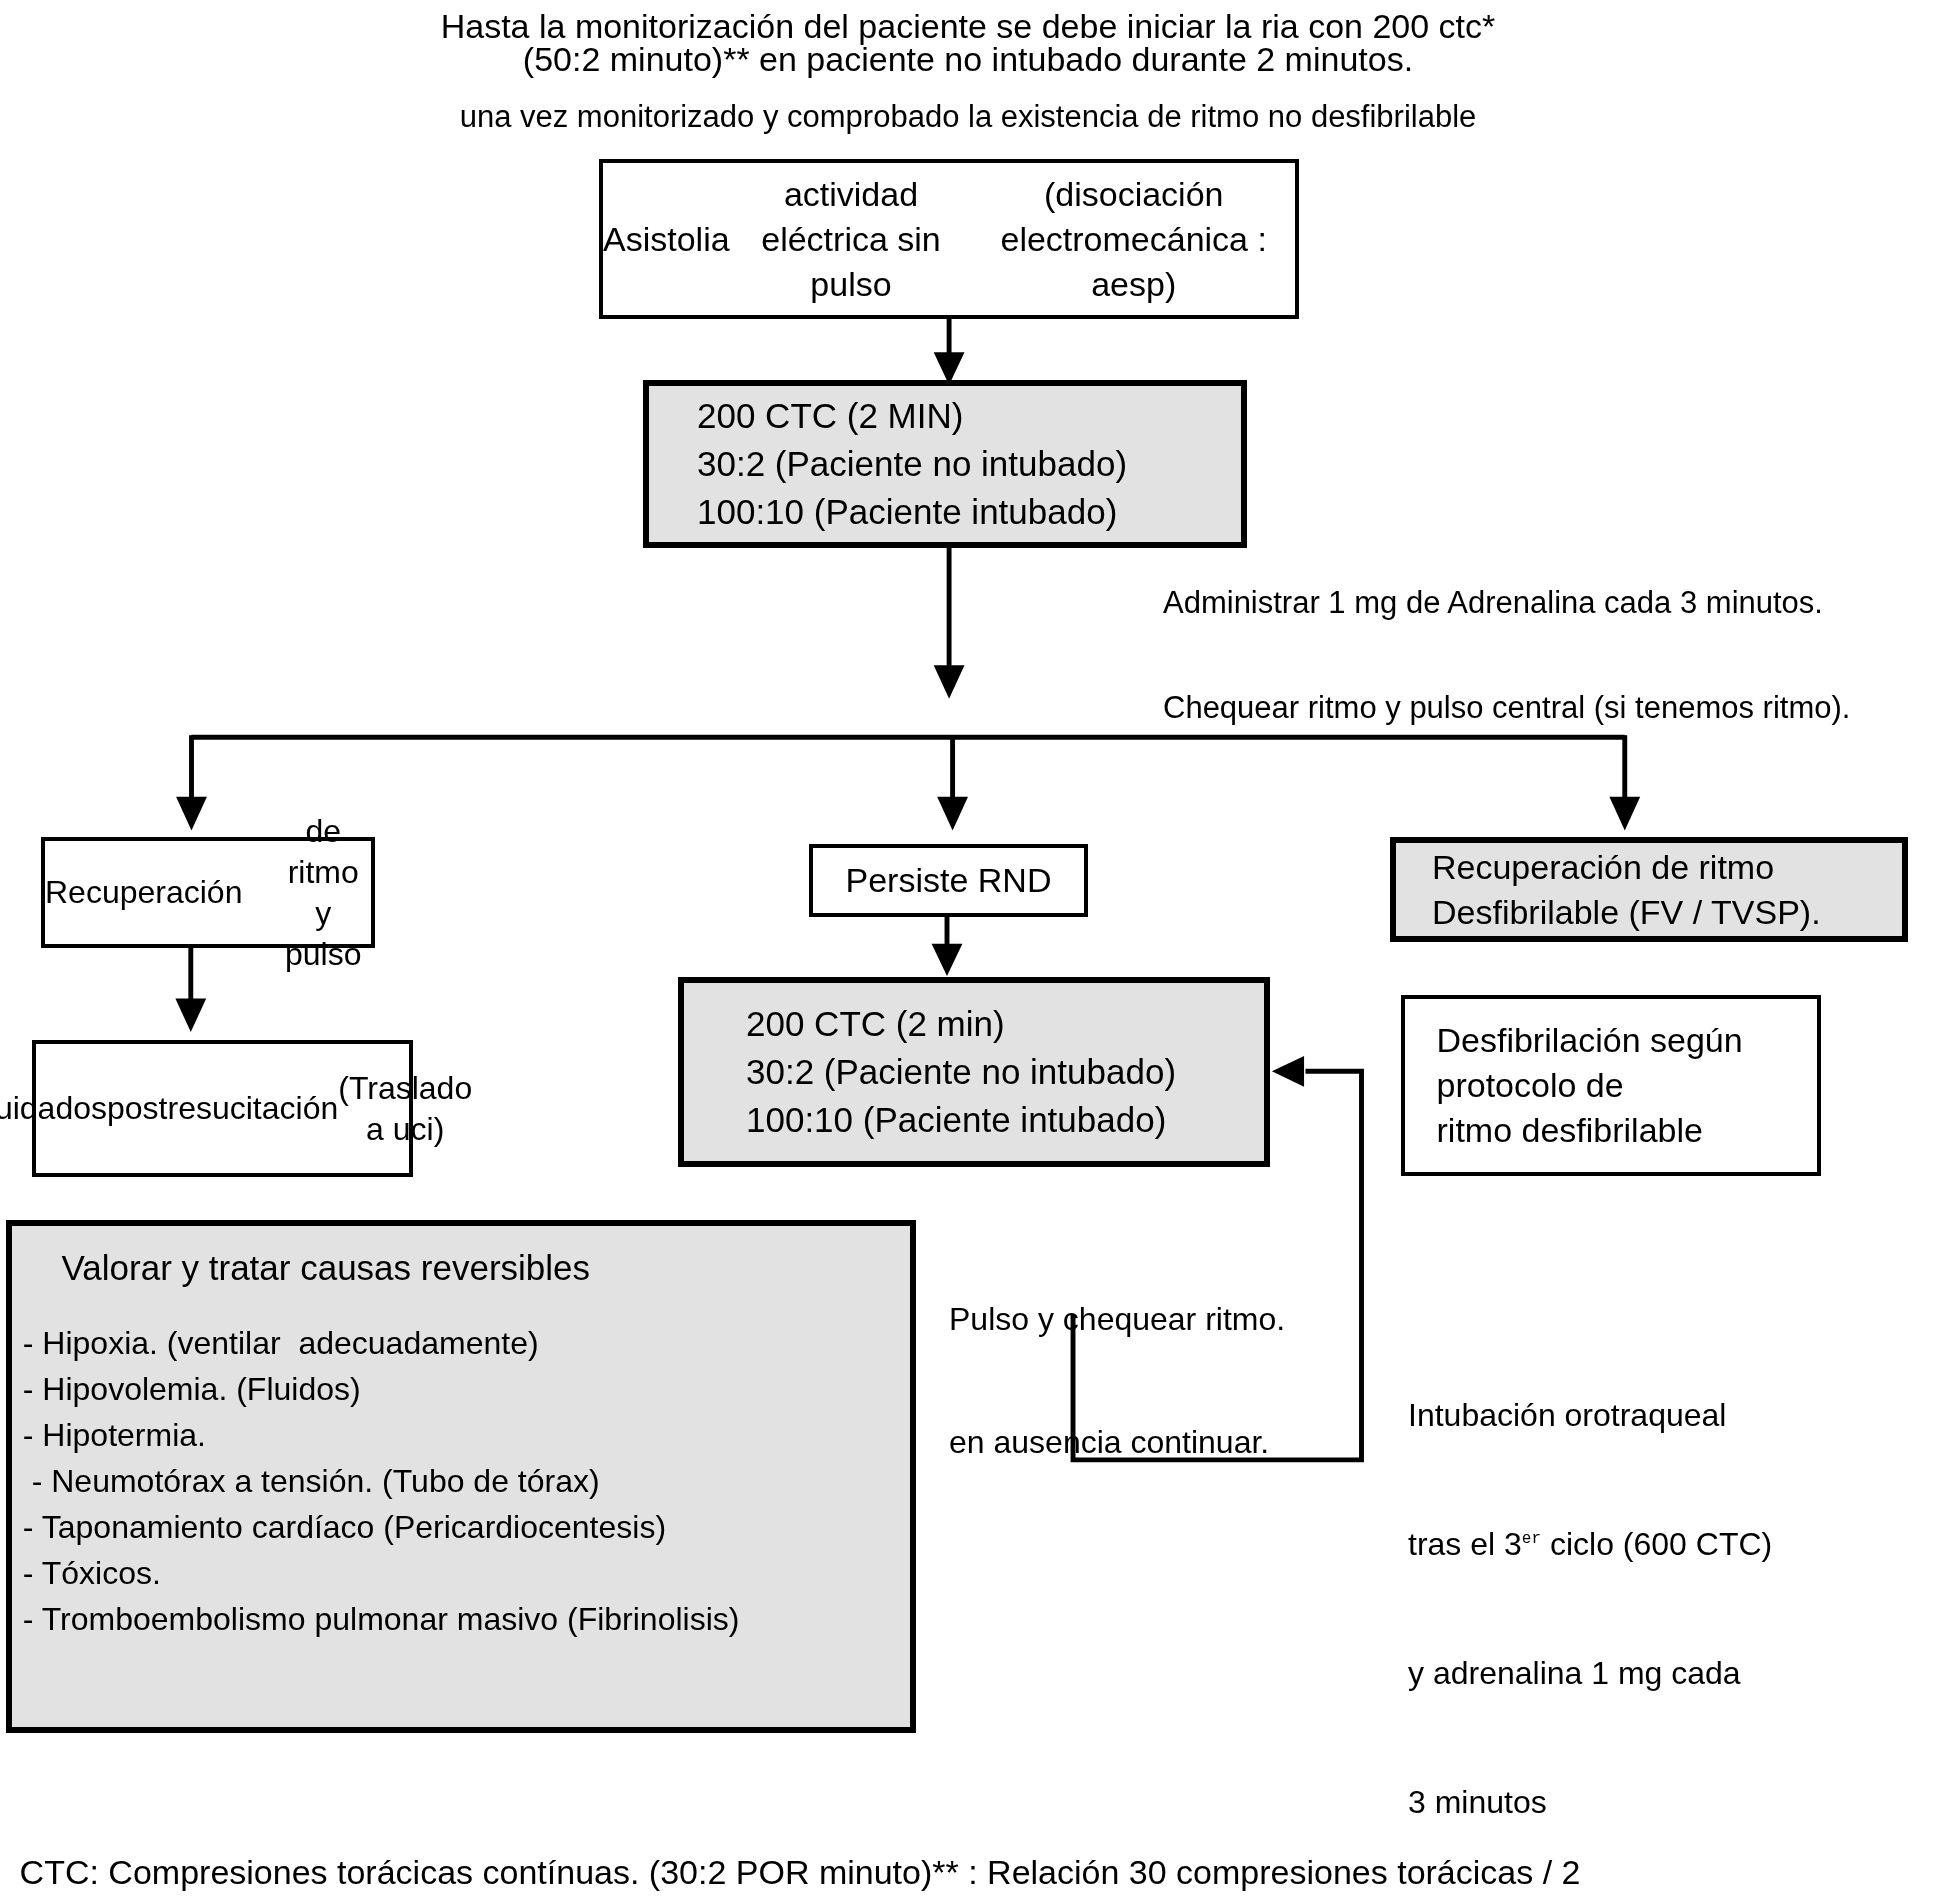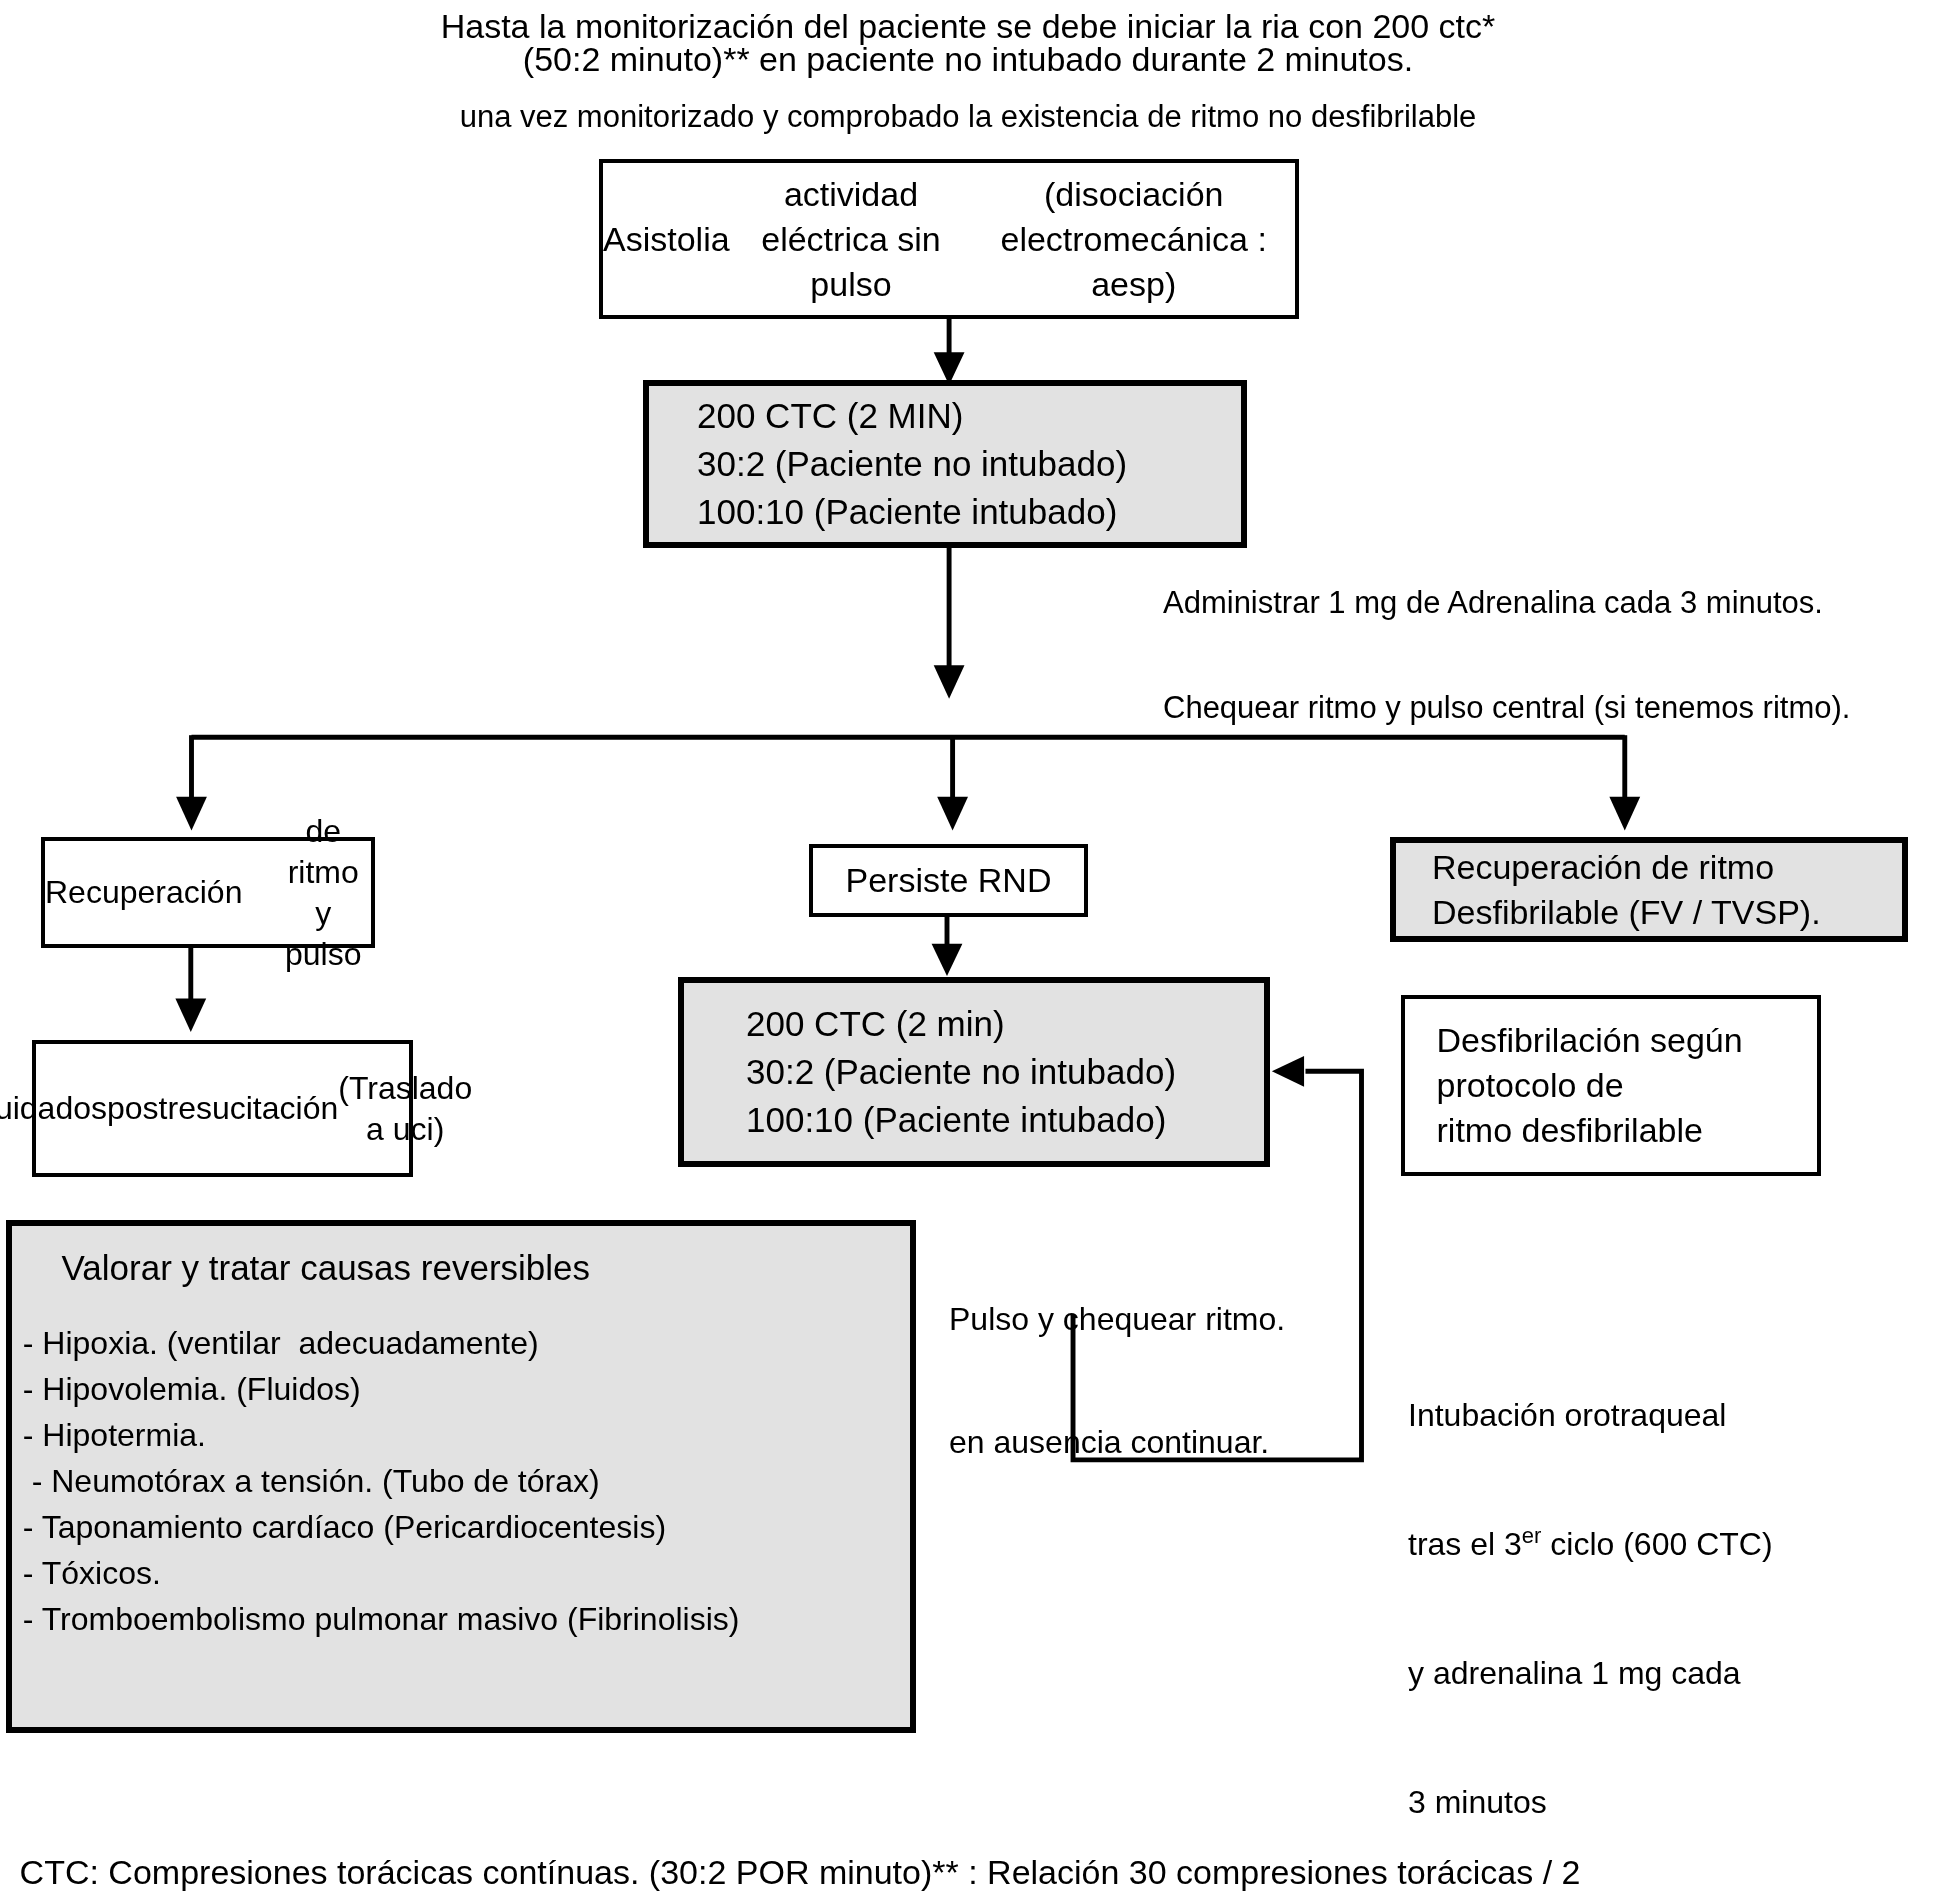--- a/index.html
+++ b/index.html
@@ -11,21 +11,21 @@
   .center-box{display:flex;flex-direction:row;justify-content:center;align-items:center;text-align:center;}
   .left-box{display:flex;flex-direction:column;justify-content:center;align-items:flex-start;text-align:left;}
   .hdr{position:absolute;left:0;width:1936px;text-align:center;z-index:2;}
   .txt{position:absolute;z-index:2;white-space:pre-wrap;}
   .pre{white-space:pre-wrap;}
   .f44{font-size:31px;line-height:39px;}
   .f46{font-size:32px;line-height:41px;}
   .f48{font-size:34px;line-height:45px;}
   .f49{font-size:34px;line-height:46px;}
   .f50{font-size:35px;line-height:48px;}
-  .sup{font-size:22px;vertical-align:super;line-height:0;}
+  .sup{font-size:16px;vertical-align:super;line-height:0;font-family:Liberation Mono, monospace;}
   .items div{font-size:32px;line-height:46px;}
 </style>
 </head>
 <body>
 
 <div class="canvas">
 
   <svg class="svglayer" width="1936" height="1901" viewBox="0 0 2764 2715">
     <g stroke="#000" stroke-width="7" fill="#000">
 

